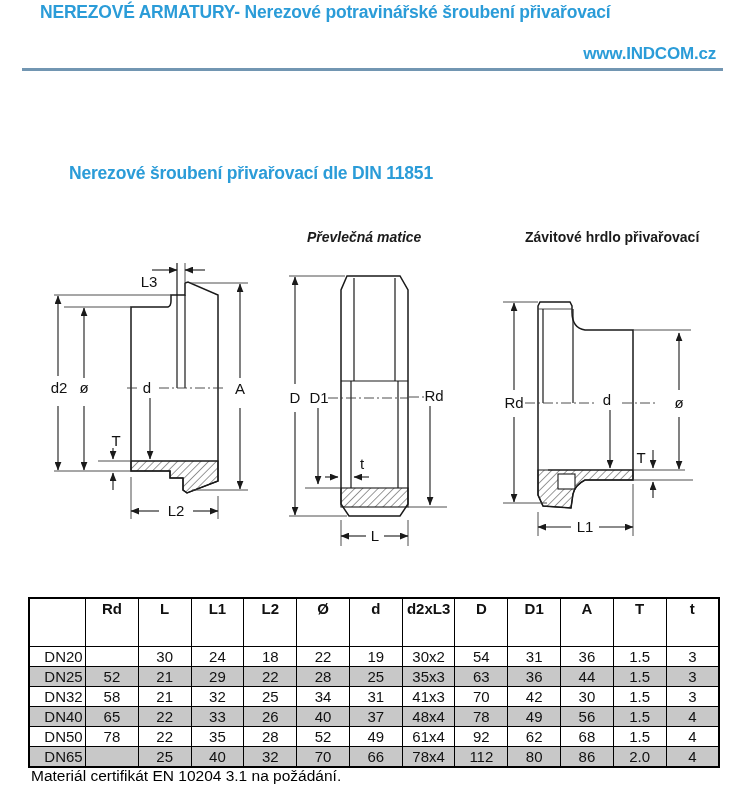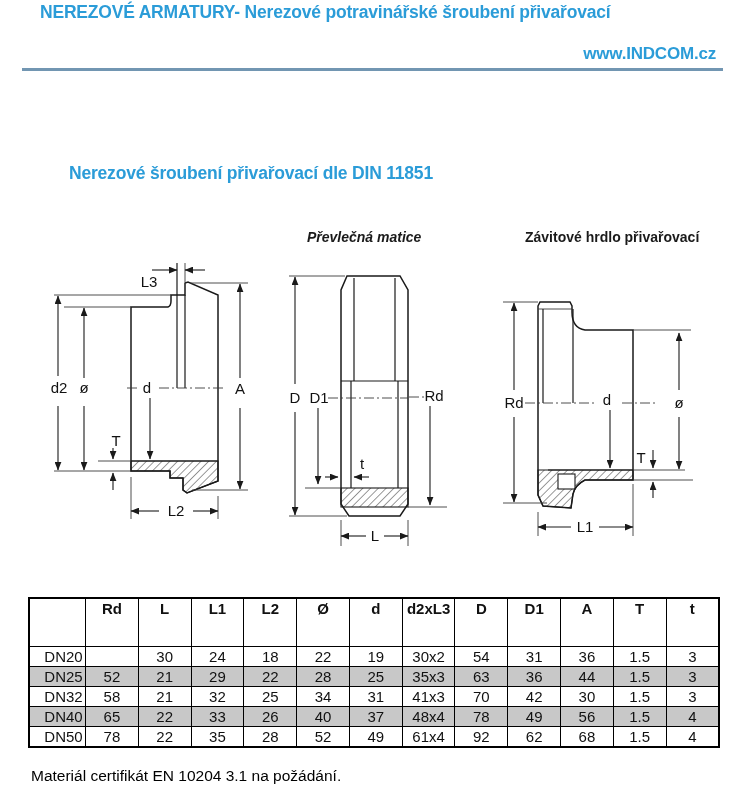--- a/index.html
+++ b/index.html
@@ -260,18 +260,33 @@
             <td>28</td>
             <td>52</td>
             <td>49</td>
             <td>61x4</td>
             <td>92</td>
             <td>62</td>
             <td>68</td>
             <td>1.5</td>
             <td>4</td>
           </tr>
+          <tr class="shaded">
+            <td>DN65</td>
+            <td></td>
+            <td>25</td>
+            <td>40</td>
+            <td>32</td>
+            <td>70</td>
+            <td>66</td>
+            <td>78x4</td>
+            <td>112</td>
+            <td>80</td>
+            <td>86</td>
+            <td>2.0</td>
+            <td>4</td>
+          </tr>
         </tbody>
     </table>
   </div>
 
   <div class="abs" id="footer-note">Materiál certifikát EN 10204 3.1 na požádání.</div>
 </div>
 
 </body></html>

